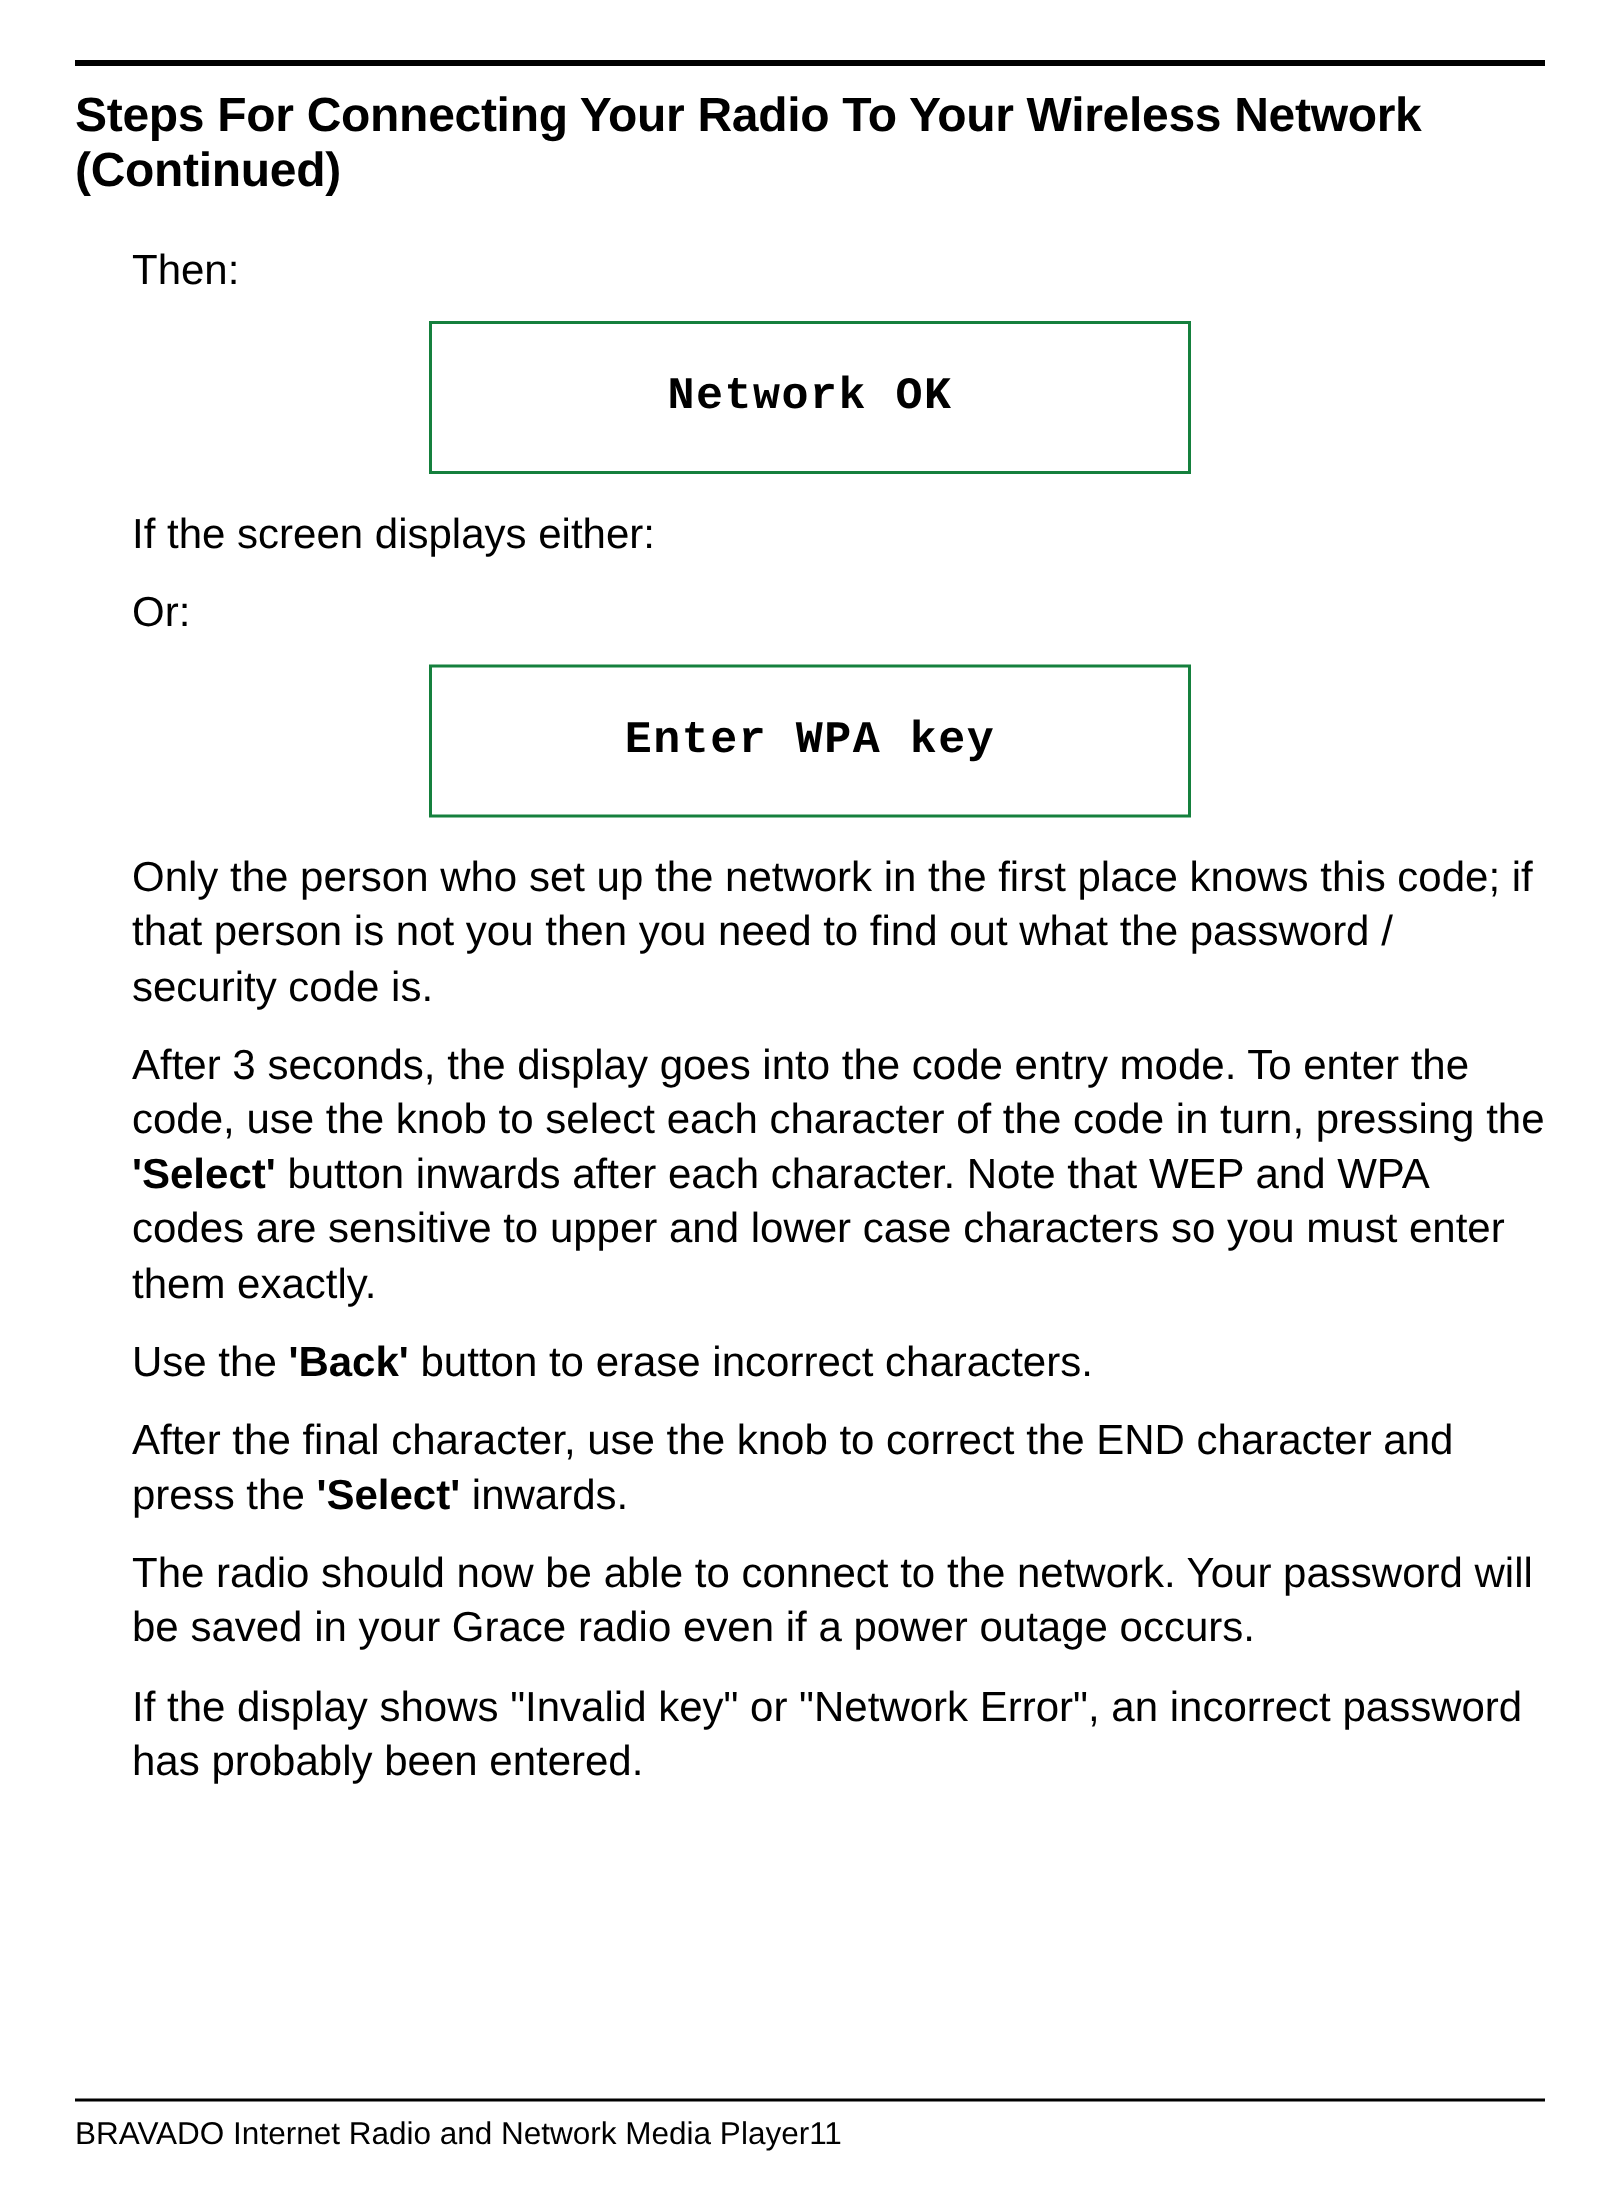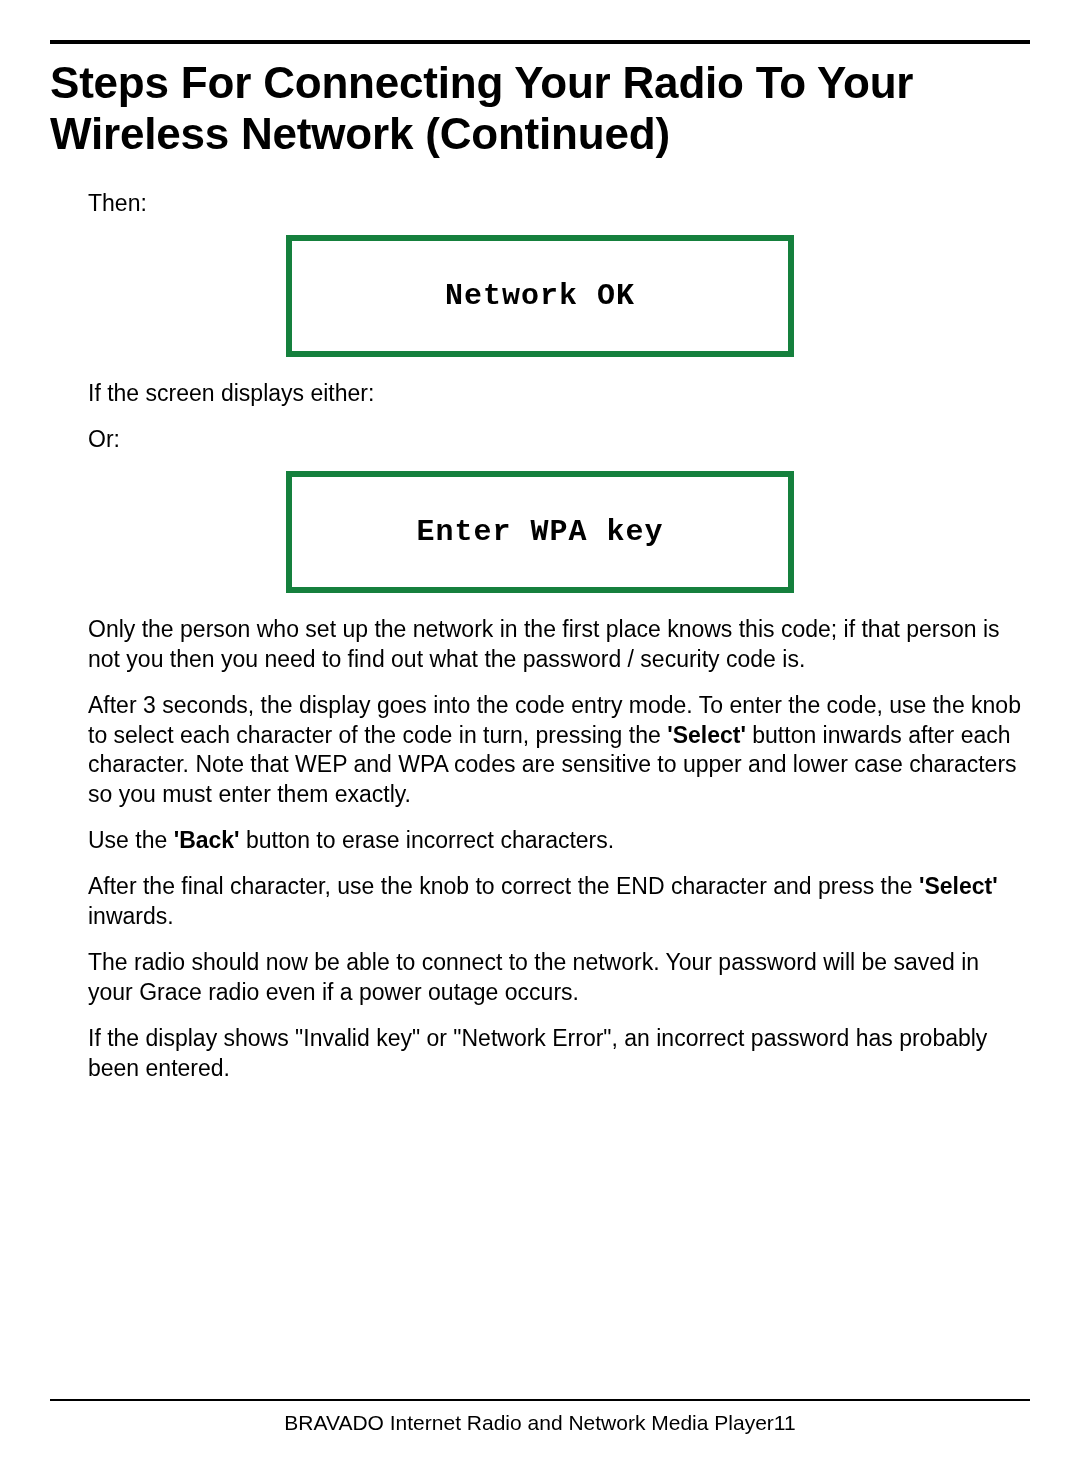--- a/index.html
+++ b/index.html
@@ -14,42 +14,42 @@
       height: 1465px;
       padding: 40px 50px 30px 50px;
       display: flex;
       flex-direction: column;
     }
     .top-rule {
       border-top: 4px solid #000;
       margin-bottom: 14px;
     }
     h1 {
-      font-size: 44px;
+      font-size: 32px;
       font-weight: 600;
       line-height: 1.15;
       letter-spacing: -0.2px;
       margin-bottom: 30px;
     }
     .content {
       flex: 1;
     }
     .para {
-      font-size: 23px;
+      font-size: 28px;
       font-weight: 400;
       line-height: 1.3;
       margin: 0 0 16px 0;
     }
     .indent {
       margin-left: 38px;
     }
     .screen-box {
-      border: 6px solid #15803d;
+      border: 2px solid #15803d;
       width: 508px;
-      height: 122px;
+      height: 102px;
       margin: 0 auto 22px auto;
       display: flex;
       align-items: center;
       justify-content: center;
     }
     .screen-text {
       font-family: "Courier New", Courier, monospace;
       font-weight: bold;
       font-size: 30px;
       letter-spacing: 1px;
@@ -59,21 +59,21 @@
     }
     .footer {
       margin-top: auto;
     }
     .bottom-rule {
       border-top: 2px solid #000;
       margin-bottom: 10px;
     }
     .footer-line {
       display: flex;
-      justify-content: center;
+      justify-content: flex-start;
       font-size: 21px;
       font-weight: 400;
     }
   </style>
 </head>
 <body>
 
 <div class="top-rule"></div>
 
 <h1>Steps For Connecting Your Radio To Your Wireless Network (Continued)</h1>

